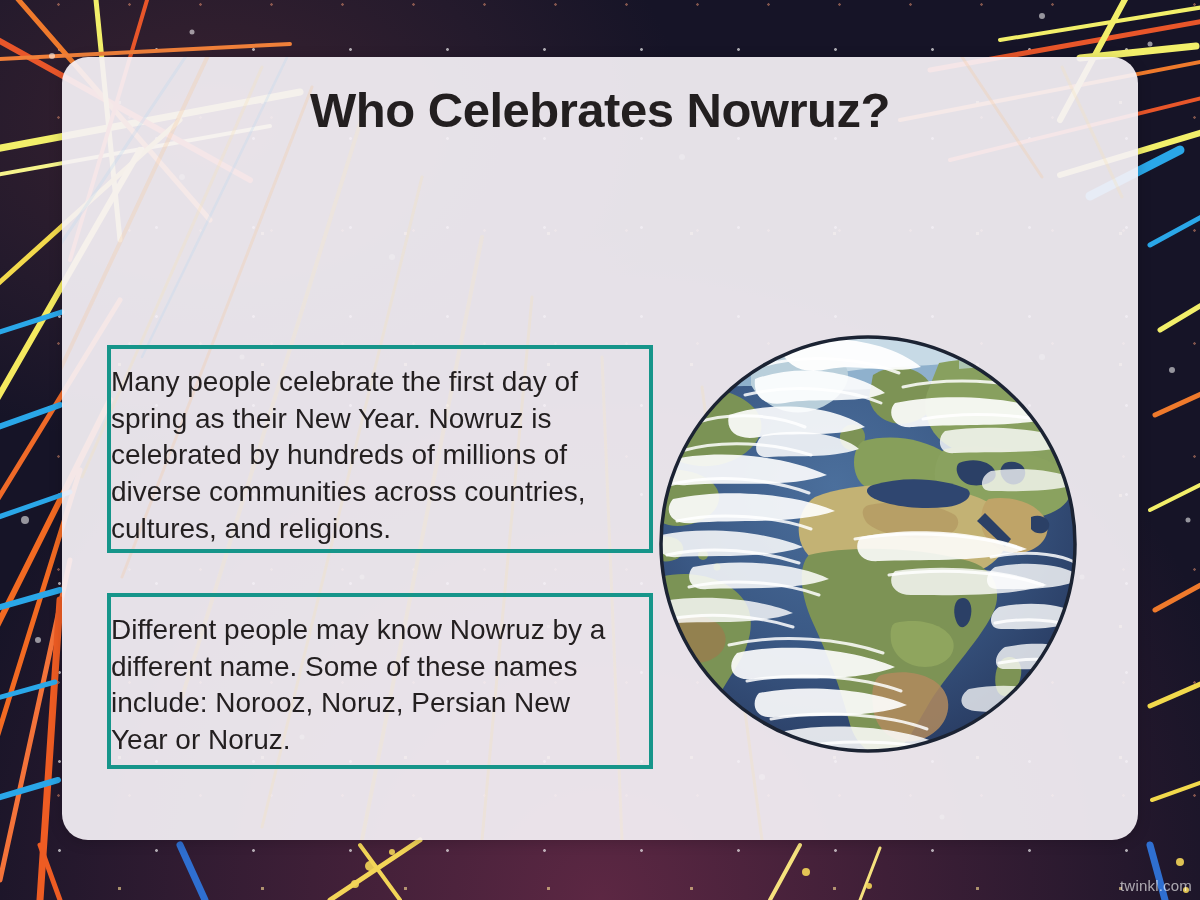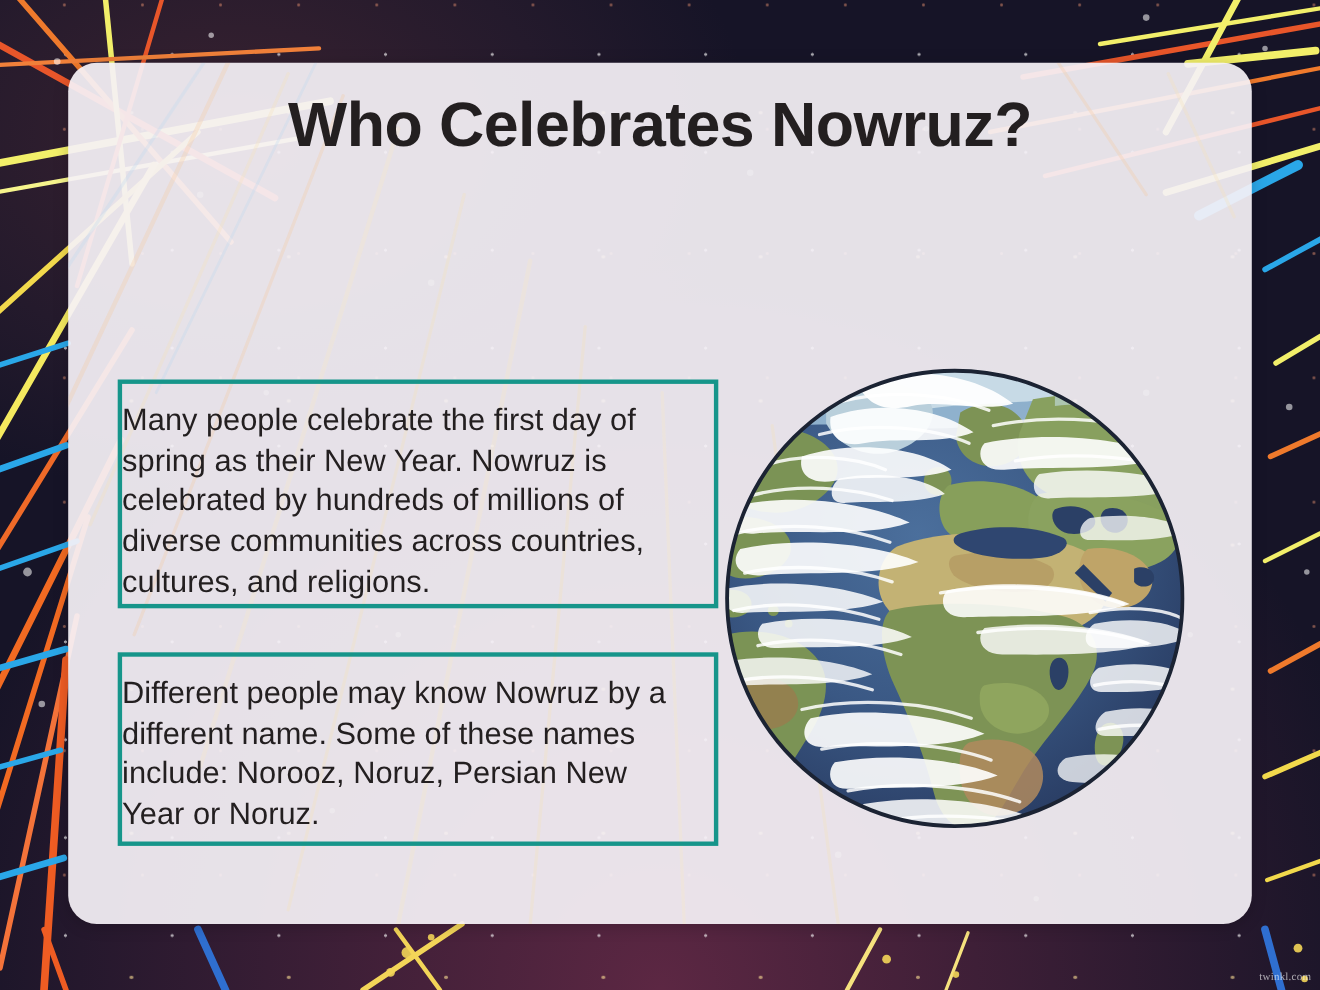--- a/index.html
+++ b/index.html
@@ -80,21 +80,21 @@
     height: 100%;
   }
 
   
   #title {
     position: absolute;
     left: 0;
     top: 28px;
     width: 100%;
     text-align: center;
-    font-size: 57px;
+    font-size: 49px;
     font-weight: bold;
     color: #231f20;
     letter-spacing: -0.5px;
     line-height: 1.05;
   }
 
   
   #intro {
     position: absolute;
     left: 49px;
@@ -128,24 +128,24 @@
     width: 418px;
     height: 442px;
   }
   #globe-wrap svg { display: block; width: 418px; height: 442px; }
 
   
   #watermark {
     position: absolute;
     right: 8px;
     bottom: 6px;
-    font-size: 10px;
+    font-size: 15px;
     color: rgba(255,255,255,0.62);
     letter-spacing: .2px;
-    font-family: Liberation Serif, serif;
+    font-family: Liberation Sans, sans-serif;
   }
 </style>
 </head>
 <body>
 
 <div id="slide">
 
   <div class="bg-base"></div>
   <div class="sparks"></div>
 

